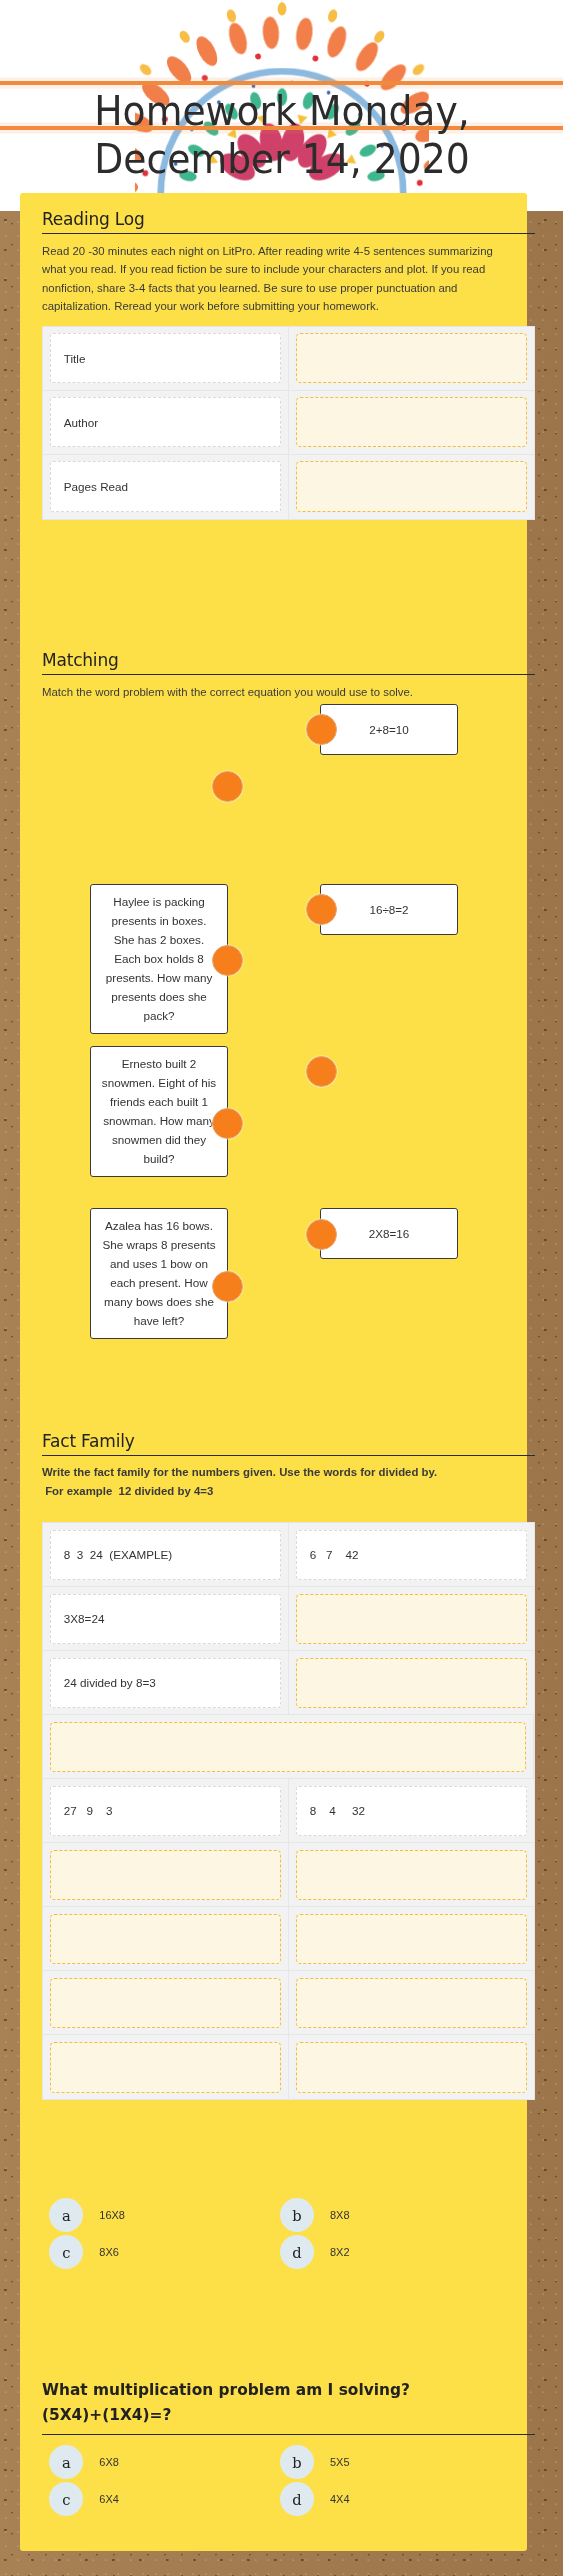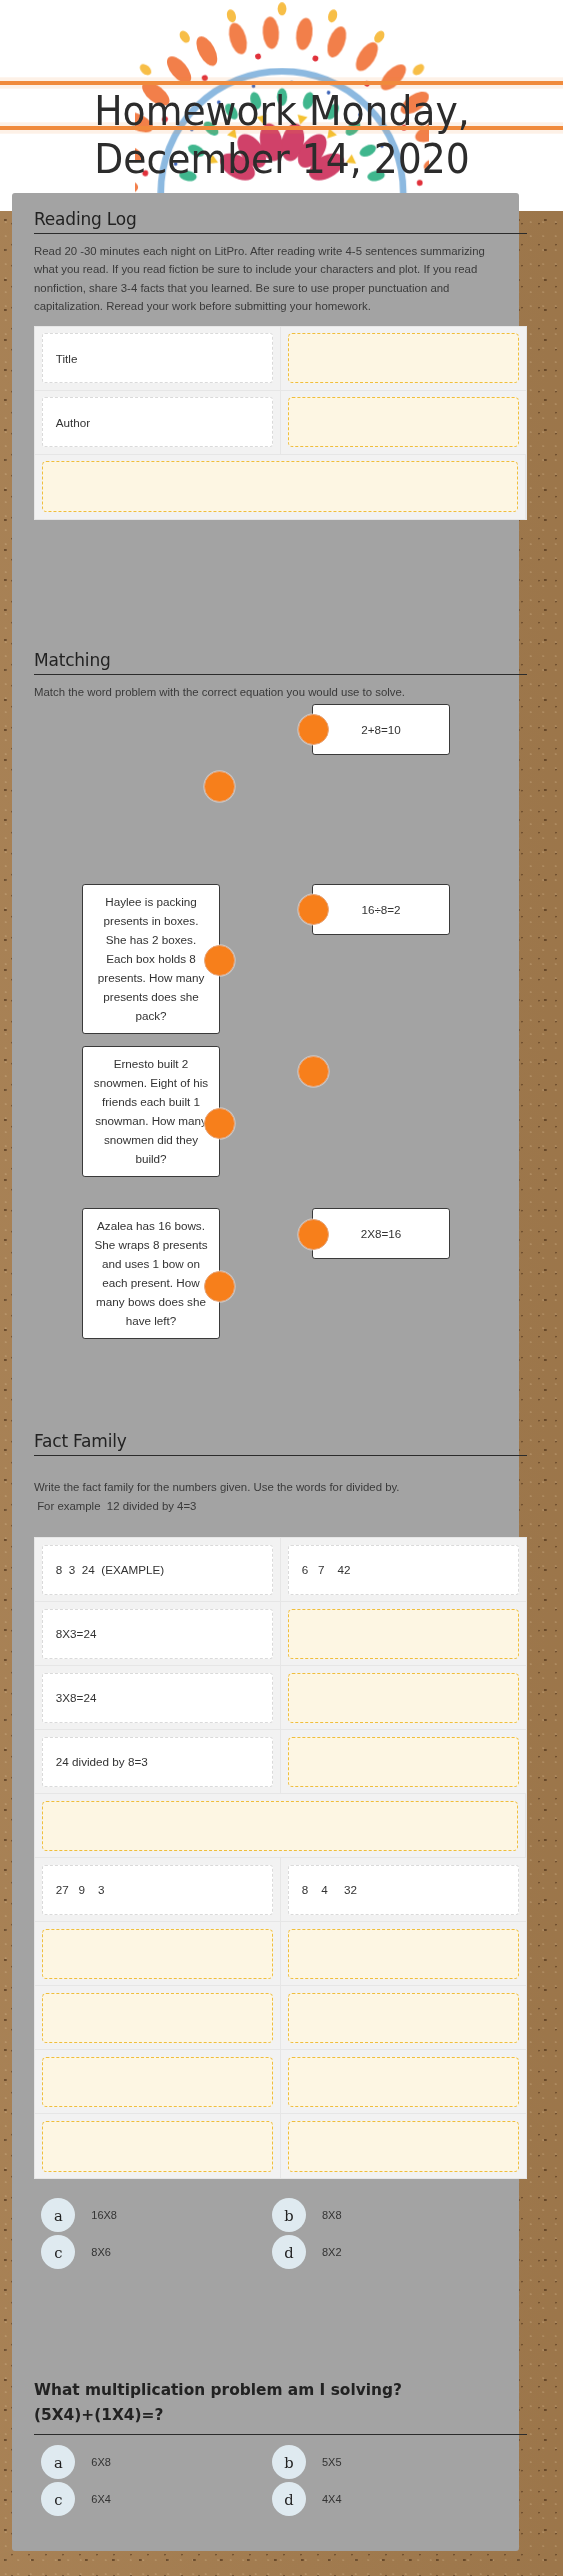--- a/index.html
+++ b/index.html
@@ -36,22 +36,22 @@
     position: absolute; left: 0; top: 87px; width: 564px;
     text-align: center;
     font-family: "DejaVu Sans", sans-serif;
     font-size: 41px; line-height: 48px; letter-spacing: 0px;
     color: #2c2c2c;
     font-weight: normal;
     transform: scaleX(0.92);
   }
   
   .card {
-    position: absolute; left: 12px; top: 193px; width: 507px; height: 2358px;
-    background: #a3a3a3;
+    position: absolute; left: 20px; top: 193px; width: 507px; height: 2358px;
+    background: #fde047;
     border-radius: 2.9px;
   }
   .section { position: absolute; left: 22px; width: 493px; }
   .section-title {
     font-family: "DejaVu Sans", sans-serif;
     font-size: 17px; font-weight: normal; color: #222;
     padding-bottom: 4.4px;
     border-bottom: 1.1px solid #2b2b2b;
     letter-spacing: -0.2px;
   }
@@ -255,20 +255,23 @@
       <div class="grid-row">
         <div class="grid-cell">
             <div class="prompt-box">Author</div>
           </div>
         <div class="grid-cell">
             <div class="answer-box"></div>
           </div>
       </div>
       <div class="grid-row">
         <div class="grid-cell">
+            <div class="prompt-box">Pages Read</div>
+          </div>
+        <div class="grid-cell">
             <div class="answer-box"></div>
           </div>
       </div>
     </div>
   </section>
 
   <section class="section" style="top: 457px;">
     <h2 class="section-title">Matching</h2>
     <p class="prose">Match the word problem with the correct equation you would use to solve.</p>
     <div class="match-area">
@@ -294,39 +297,31 @@
 
       <div class="dot" style="left: 264px; top: 13.2px;"></div>
       <div class="dot" style="left: 264px; top: 193px;"></div>
       <div class="dot" style="left: 264px; top: 355px;"></div>
       <div class="dot" style="left: 264px; top: 518px;"></div>
     </div>
   </section>
 
   <section class="section" style="top: 1238px;">
     <h2 class="section-title">Fact Family</h2>
-    <p class="prose" style="margin-top:22px;">
+    <p class="prose" style="margin-top:7px;font-weight:bold;">
       <span>Write the fact family for the numbers given.  Use  the words for divided by.</span><br>
       <span style="white-space:pre;"> For example  12 divided by 4=3</span>
     </p>
     <div class="grid">
       <div class="grid-row">
         <div class="grid-cell">
             <div class="prompt-box">8  3  24  (EXAMPLE)</div>
           </div>
         <div class="grid-cell">
             <div class="prompt-box">6   7    42</div>
-          </div>
-      </div>
-      <div class="grid-row">
-        <div class="grid-cell">
-            <div class="prompt-box">8X3=24</div>
-          </div>
-        <div class="grid-cell">
-            <div class="answer-box"></div>
           </div>
       </div>
       <div class="grid-row">
         <div class="grid-cell">
             <div class="prompt-box">3X8=24</div>
           </div>
         <div class="grid-cell">
             <div class="answer-box"></div>
           </div>
       </div>

